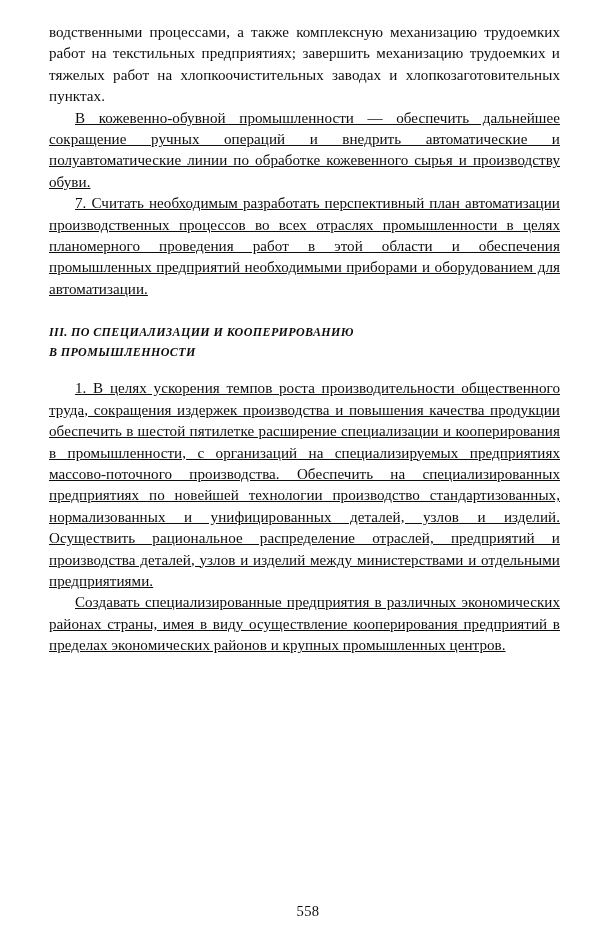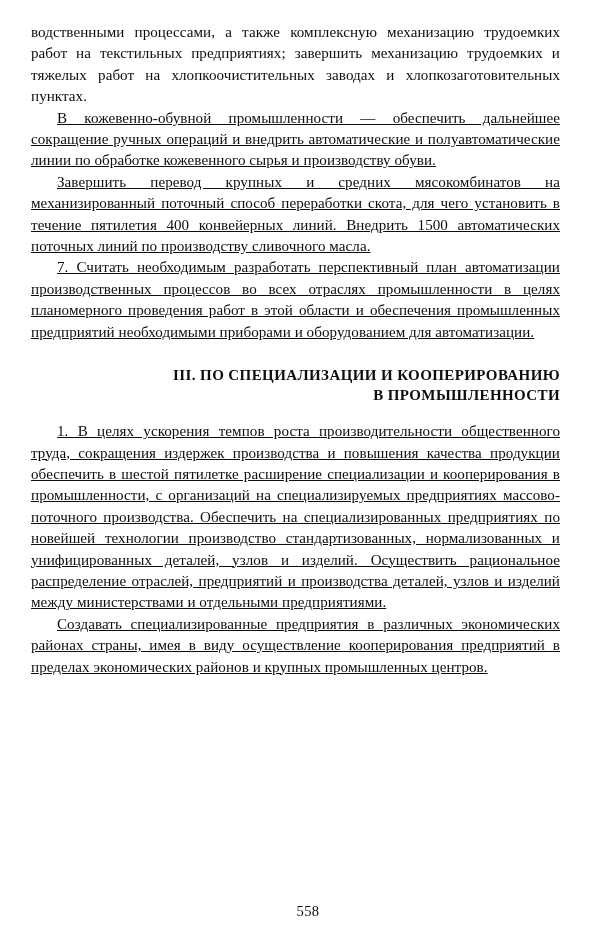--- a/index.html
+++ b/index.html
@@ -12,42 +12,43 @@
     background: #ffffff;
     font-family: "Liberation Serif", serif;
     color: #0d0d0d;
     overflow: hidden;
   }
   .page {
     position: relative;
     width: 600px;
     height: 942px;
     box-sizing: border-box;
-    padding: 22px 40px 0 31px;
+    padding: 22px 40px 0 49px;
   }
   .body-text p {
     margin: 0;
     font-size: 15.1px;
     line-height: 21.4px;
     text-align: justify;
     text-justify: inter-word;
     hyphens: manual;
     letter-spacing: 0.05px;
   }
   .body-text p.indent {
     text-indent: 26px;
     text-decoration: underline;
   }
   .section-heading {
     margin: 22px 0 16px 0;
-    text-align: right;
-    font-size: 15px;
+    text-align: left;
+    font-size: 12px;
     font-weight: bold;
     line-height: 20px;
     letter-spacing: 0.4px;
+    font-style: italic;
   }
   .section-heading .line {
     display: block;
   }
   .page-number {
     position: absolute;
     left: 16px;
     right: 0;
     bottom: 22px;
     text-align: center;
@@ -56,21 +57,20 @@
   }
 </style>
 </head>
 <body>
 
 <div class="page">
 
   <div class="body-text">
     <p>водственными процессами, а также комплексную механизацию трудоемких работ на текстильных предприятиях; завершить механизацию трудоемких и тяжелых работ на хлопкоочистительных заводах и хлопкозаготовительных пунктах.</p>
     <p class="indent">В кожевенно-обувной промышленности — обеспечить дальнейшее сокращение ручных операций и внедрить автоматические и полуавтоматические линии по обработке кожевенного сырья и производству обуви.</p>
-    <p class="indent">Завершить перевод крупных и средних мясокомбинатов на механизированный поточный способ переработки скота, для чего установить в течение пятилетия 400 конвейерных линий. Внедрить 1500 автоматических поточных линий по производству сливочного масла.</p>
     <p class="indent">7. Считать необходимым разработать перспективный план автоматизации производственных процессов во всех отраслях промышленности в целях планомерного проведения работ в этой области и обеспечения промышленных предприятий необходимыми приборами и оборудованием для автоматизации.</p>
   </div>
 
   <div class="section-heading">
     <span class="line">III. ПО СПЕЦИАЛИЗАЦИИ И КООПЕРИРОВАНИЮ</span>
     <span class="line">В ПРОМЫШЛЕННОСТИ</span>
   </div>
 
   <div class="body-text">
     <p class="indent">1. В целях ускорения темпов роста производительности общественного труда, сокращения издержек производства и повышения качества продукции обеспечить в шестой пятилетке расширение специализации и кооперирования в промышленности, с организаций на специализируемых предприятиях массово-поточного производства. Обеспечить на специализированных предприятиях по новейшей технологии производство стандартизованных, нормализованных и унифицированных деталей, узлов и изделий. Осуществить рациональное распределение отраслей, предприятий и производства деталей, узлов и изделий между министерствами и отдельными предприятиями.</p>

